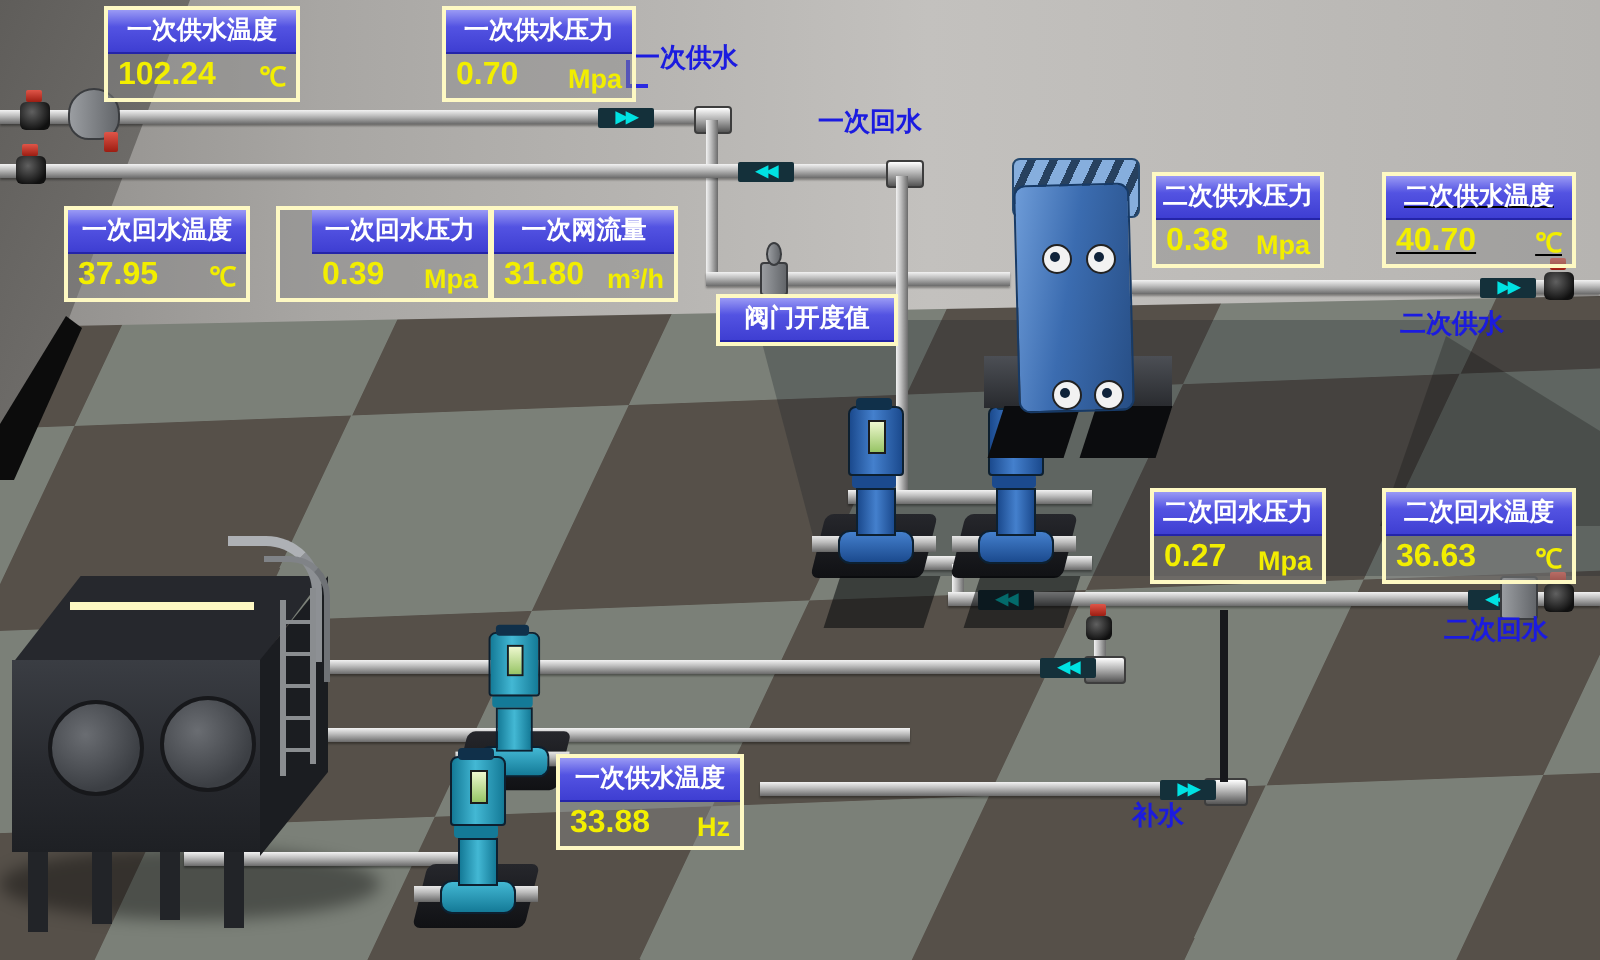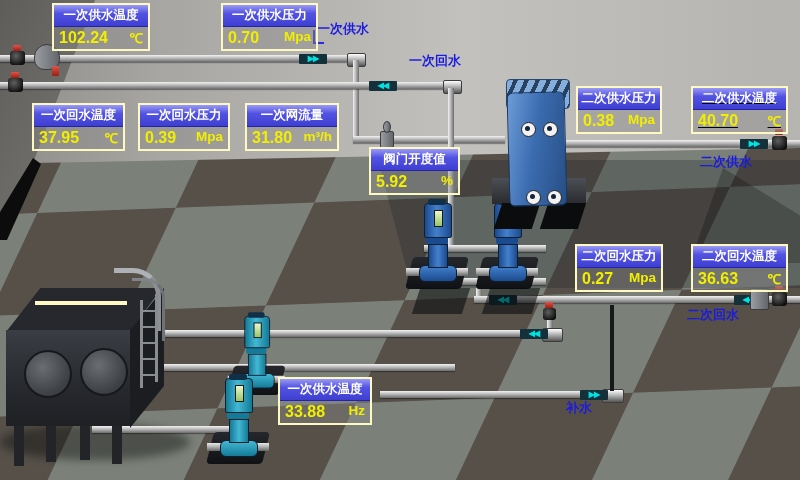--- a/index.html
+++ b/index.html
@@ -39,21 +39,21 @@
   .pump .neck{position:absolute;left:11px;top:34px;width:22px;height:7px;background:var(--c2);border-radius:2px;}
   .pump .pbody{position:absolute;left:13px;top:41px;width:18px;height:22px;background:linear-gradient(90deg,var(--c2),var(--c1) 50%,var(--c2));border:1px solid #0d2030;}
   .pump .volute{position:absolute;left:4px;top:62px;width:36px;height:15px;background:linear-gradient(var(--c1),var(--c2));border-radius:6px;border:1px solid #0d2030;}
   .pump .stub{position:absolute;top:65px;width:14px;height:8px;background:linear-gradient(#e8e8e8,#bbb 40%,#666);}
   .blue{--c1:#4480cd;--c2:#1b4a8e;}
   .teal{--c1:#43b8d4;--c2:#147a97;}
   
   .tag{position:absolute;border:2px solid #fef9c3;background:rgba(138,138,138,.45);z-index:40;}
   .tag .hd{background:linear-gradient(#9a9af5,#5353e2 40%,#3e3ed2);color:#fff;font-weight:bold;font-size:12.5px;
         text-align:center;padding:2px 2px;border-bottom:1px solid #2424a8;white-space:nowrap;}
-  .tag .val{display:flex;justify-content:space-between;align-items:flex-start;padding:2px 5px;
+  .tag .val{display:flex;justify-content:space-between;align-items:flex-end;padding:2px 5px;
         color:#f2ee00;font-weight:bold;font-size:16px;white-space:nowrap;}
   .tag .unit{font-size:13.5px;margin-left:6px;}
   .plabel{position:absolute;color:#1b1be0;font-weight:bold;font-size:13px;z-index:35;white-space:nowrap;}
   .bluec{position:absolute;background:#2a2ae0;z-index:30;}
   
   .hx-body{position:absolute;left:508px;top:92px;width:56px;height:112px;border:1px solid #173a66;border-radius:6px;
         background:linear-gradient(100deg,#6e9cd8 0%,#3b6cb0 45%,#274e85 100%);transform:rotate(-1.5deg);z-index:6;}
   .hx-top{position:absolute;left:506px;top:79px;width:62px;height:28px;border:1px solid #25486e;border-radius:4px;z-index:5;
         background:repeating-linear-gradient(115deg,#86aedd 0 6px,#27415f 6px 10px);}
   .port{position:absolute;width:13px;height:13px;border-radius:50%;background:#f2f2f2;border:1px solid #222;z-index:7;}
@@ -198,21 +198,21 @@
   <div class="tk" style="left:140px;top:300px;width:3px;height:88px;background:#8a8d90;"></div>
   <div class="tk" style="left:155px;top:294px;width:3px;height:88px;background:#8a8d90;"></div>
   <div class="tk" style="left:140px;top:310px;width:18px;height:2px;background:#8a8d90;box-shadow:0 16px #8a8d90,0 32px #8a8d90,0 48px #8a8d90,0 64px #8a8d90;"></div>
 
   <div class="bluec" style="left:313px;top:30px;width:2px;height:13px;"></div>
   <div class="bluec" style="left:313px;top:42px;width:11px;height:2px;"></div>
 
   <div class="plabel" style="left:317px;top:20px;">一次供水</div>
   <div class="plabel" style="left:409px;top:52px;">一次回水</div>
   <div class="plabel" style="left:700px;top:153px;">二次供水</div>
-  <div class="plabel" style="left:687px;top:306px;">二次回水</div>
+  <div class="plabel" style="left:722px;top:306px;">二次回水</div>
   <div class="plabel" style="left:566px;top:399px;">补水</div>
 
   <div class="tag" style="left:52px;top:3px;width:94px;">
     <div class="hd">一次供水温度</div>
     <div class="val">
         <span>102.24</span>
         <span class="unit">℃</span>
       </div>
   </div>
   <div class="tag" style="left:221px;top:3px;width:93px;">
@@ -222,40 +222,36 @@
         <span class="unit">Mpa</span>
       </div>
   </div>
   <div class="tag" style="left:32px;top:103px;width:89px;">
     <div class="hd">一次回水温度</div>
     <div class="val">
         <span>37.95</span>
         <span class="unit">℃</span>
       </div>
   </div>
-  <div class="tag" style="left:138px;top:103px;width:88px;">
+  <div class="tag" style="left:138px;top:103px;width:88px;padding-left:16px;">
     <div class="hd">一次回水压力</div>
     <div class="val">
         <span>0.39</span>
         <span class="unit">Mpa</span>
       </div>
   </div>
   <div class="tag" style="left:245px;top:103px;width:90px;">
     <div class="hd">一次网流量</div>
     <div class="val">
         <span>31.80</span>
         <span class="unit">m³/h</span>
       </div>
   </div>
-  <div class="tag" style="left:358px;top:147px;width:87px;margin-left:11px;">
+  <div class="tag" style="left:358px;top:147px;width:87px;">
     <div class="hd">阀门开度值</div>
-    <div class="val">
-        <span>5.92</span>
-        <span class="unit">%</span>
-      </div>
   </div>
   <div class="tag" style="left:576px;top:86px;width:82px;">
     <div class="hd">二次供水压力</div>
     <div class="val">
         <span>0.38</span>
         <span class="unit">Mpa</span>
       </div>
   </div>
   <div class="tag" style="left:691px;top:86px;width:93px;text-decoration:underline;">
     <div class="hd">二次供水温度</div>

